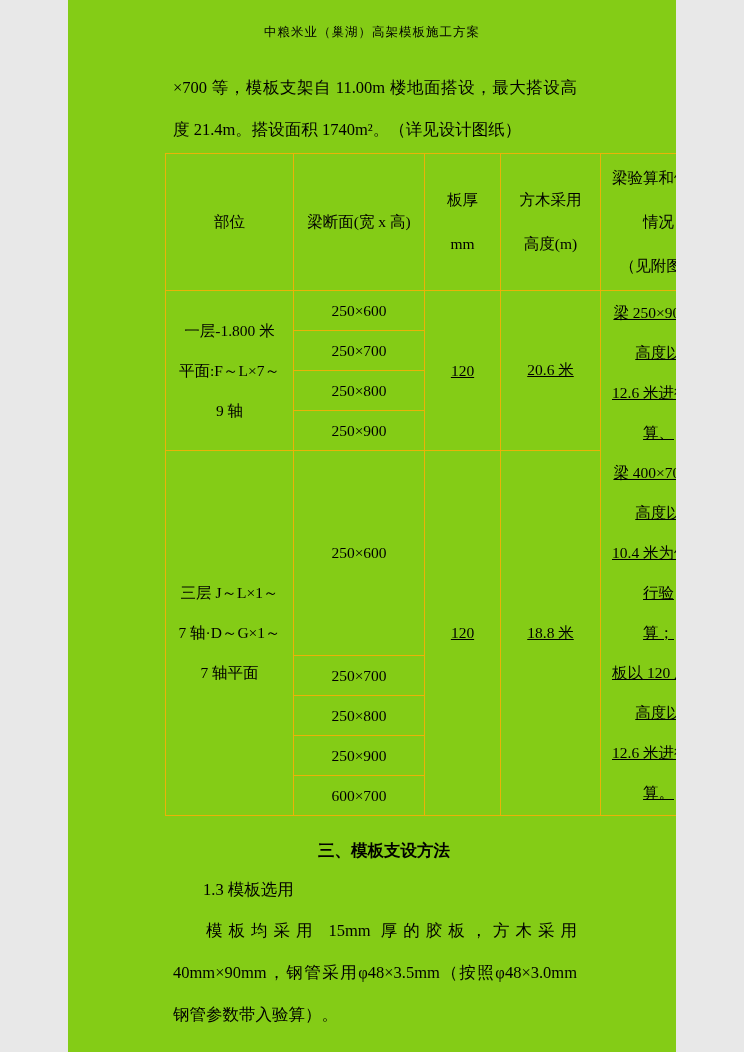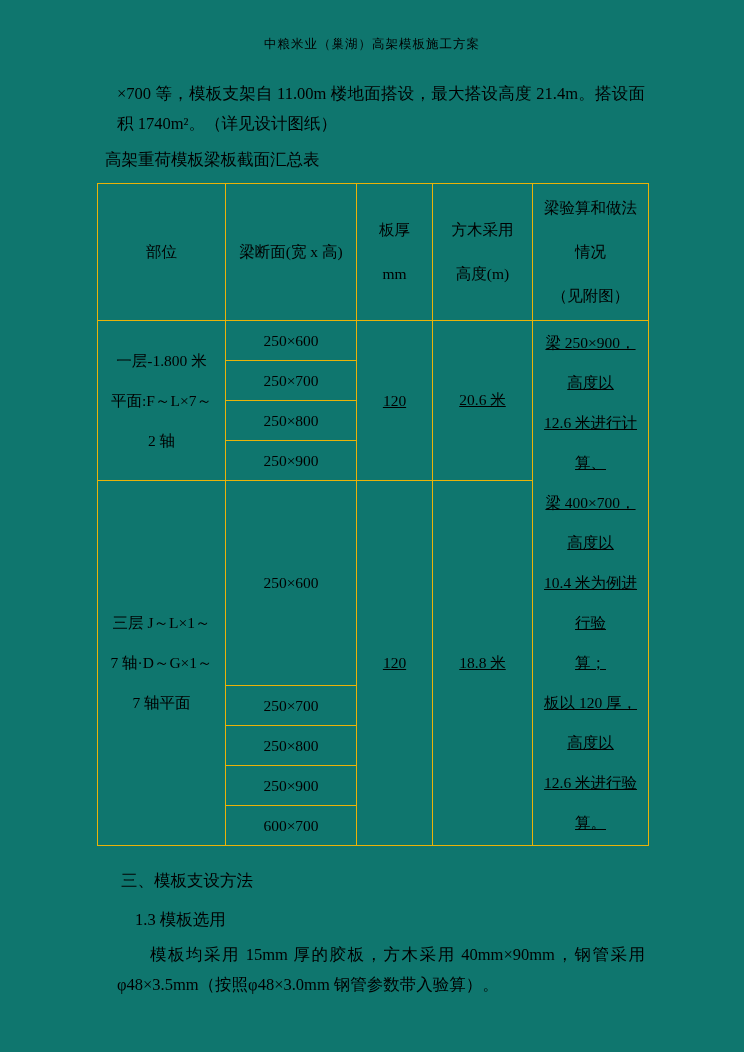--- a/index.html
+++ b/index.html
@@ -2,38 +2,38 @@
 <html><head>
 <meta charset="utf-8">
 <style>
   * { margin: 0; padding: 0; box-sizing: border-box; }
   html, body { background: #e8e8e8; }
   body {
     font-family: "Liberation Serif", "DejaVu Serif", serif;
     color: #000;
   }
   .page {
-    width: 744px;
+    width: 608px;
     height: 1052px;
     margin: 0 auto;
-    background: #0f766e;
-    padding: 36px 97px 0 97px;
+    background: #84cc16;
+    padding: 24px 97px 0 97px;
     overflow: hidden;
   }
   .doc-header {
     text-align: center;
     font-size: 12.5px;
     letter-spacing: 1px;
     margin-bottom: 26px;
   }
   .content { font-size: 16.5px; }
   .para {
-    line-height: 30px;
+    line-height: 42px;
     text-align: justify;
-    margin-left: 20px;
+    margin-left: 8px;
     margin-right: 2px;
   }
   .para.indent { text-indent: 2em; }
   .caption {
     line-height: 42px;
     margin-left: 8px;
   }
   .sub-line {
     line-height: 40px;
     margin-left: 38px;
@@ -67,40 +67,40 @@
     text-align: left;
   }
   td.num { text-align: center; text-decoration: underline; }
   td.verify {
     white-space: pre-line;
     line-height: 40px;
     text-align: left;
     text-decoration: underline;
   }
   .sec-heading {
-    font-weight: normal;
+    font-weight: bold;
     font-size: 16.5px;
     line-height: 40px;
     margin-top: 14px;
     margin-left: 24px;
     font-family: "Liberation Sans", "DejaVu Sans", sans-serif;
+    text-align: center;
   }
 </style>
 </head>
 <body>
 
 <div class="page">
 
   <div class="doc-header">中粮米业（巢湖）高架模板施工方案</div>
 
   <div class="content">
 
     <p class="para">×700 等，模板支架自 11.00m 楼地面搭设，最大搭设高度 21.4m。搭设面积 1740m²。（详见设计图纸）</p>
 
-    <p class="caption">高架重荷模板梁板截面汇总表</p>
 
     <table class="summary">
       <colgroup>
         <col style="width:128px">
         <col style="width:131px">
         <col style="width:76px">
         <col style="width:100px">
         <col style="width:116px">
       </colgroup>
       <tbody>
@@ -110,21 +110,21 @@
           <td class="hd">板厚
 mm</td>
           <td class="hd">方木采用
 高度(m)</td>
           <td class="hd">梁验算和做法情况
 （见附图）</td>
         </tr>
         <tr>
           <td class="loc" rowspan="4">一层-1.800 米
 平面:F～L×7～
-2 轴</td>
+9 轴</td>
           <td class="beam">250×600</td>
           <td class="num" rowspan="4">120</td>
           <td class="num" rowspan="4">20.6 米</td>
           <td class="verify" rowspan="9">梁 250×900，高度以
 12.6 米进行计算、
 梁 400×700，高度以
 10.4 米为例进行验
 算；
 板以 120 厚，高度以
 12.6 米进行验算。</td>

